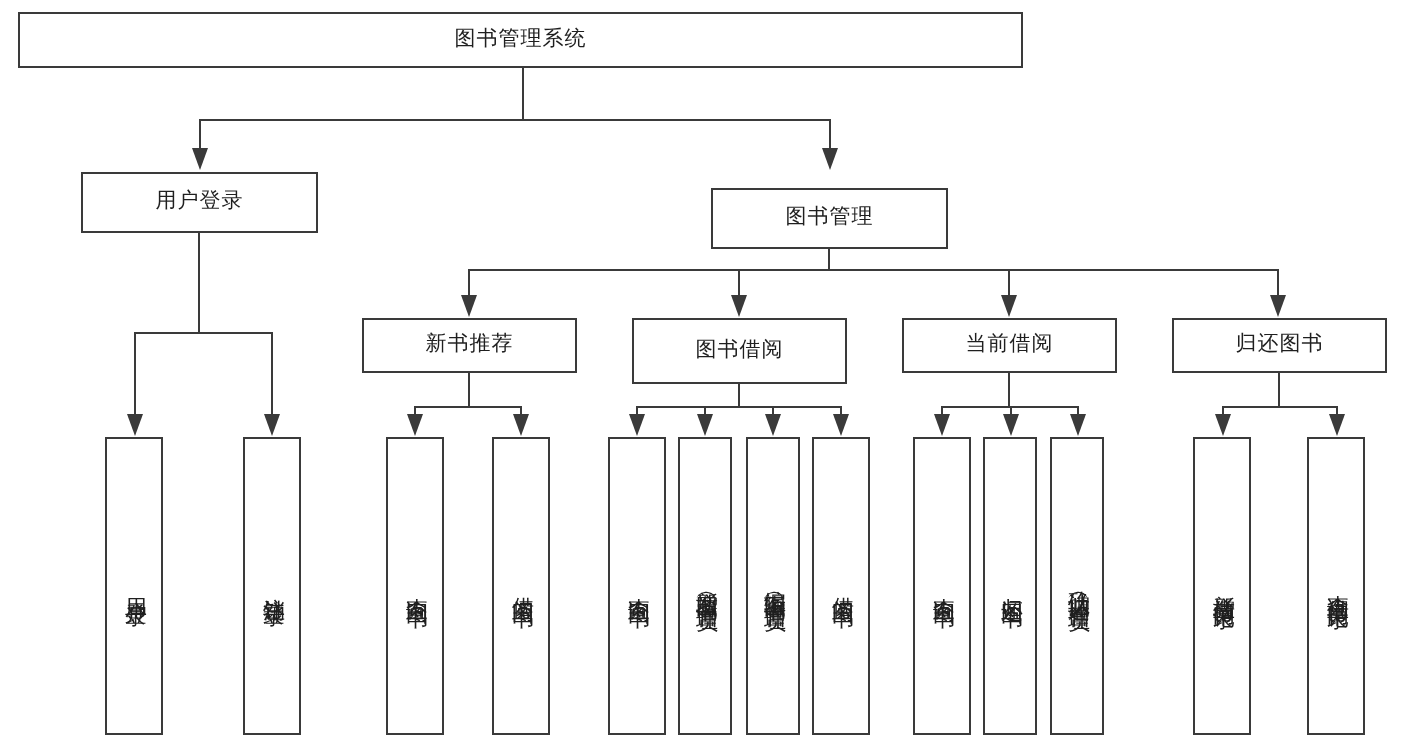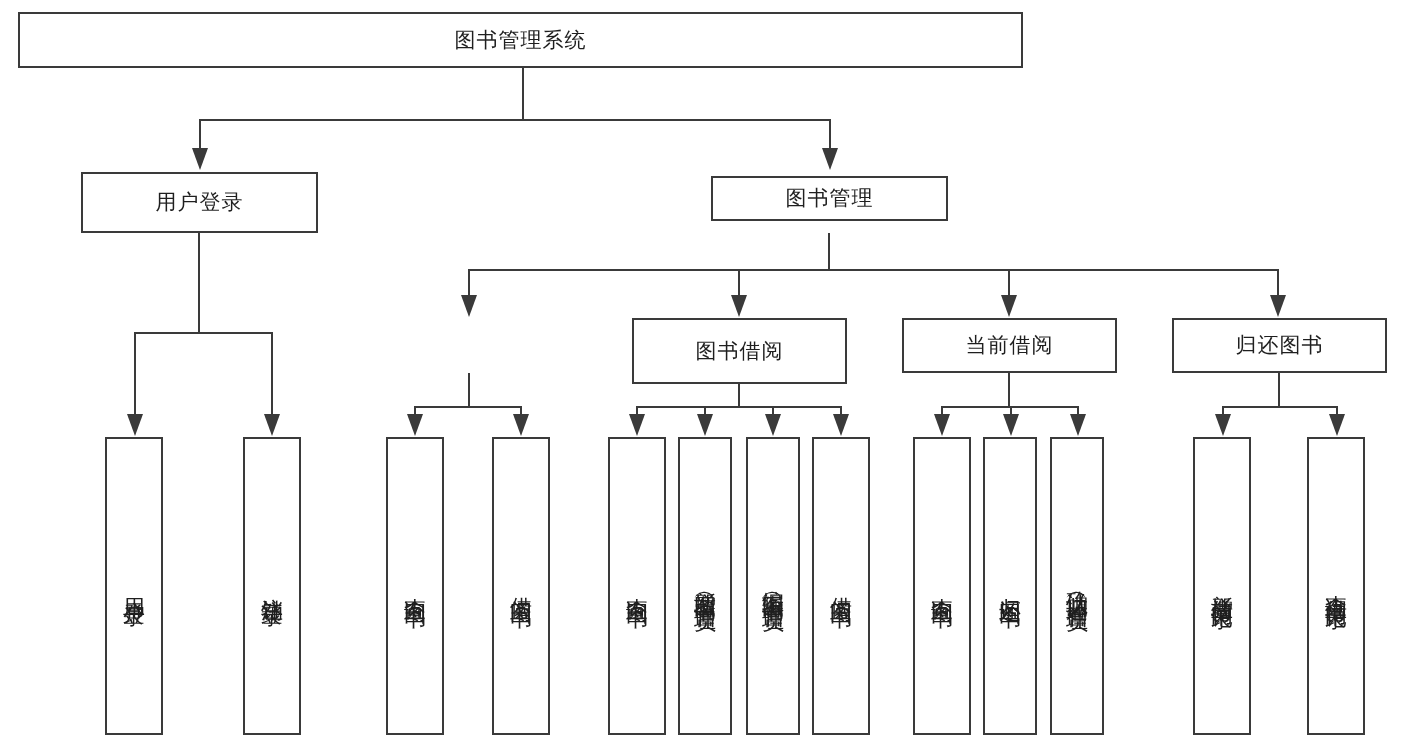--- a/index.html
+++ b/index.html
@@ -3,21 +3,21 @@
 <meta charset="utf-8">
 <style>
   html,body{margin:0;padding:0;}
   body{
     width:1405px;height:747px;
     background:#ffffff;
     font-family:"Liberation Sans","DejaVu Sans",sans-serif;
     overflow:hidden;
     position:relative;
   }
-  #diagram{position:absolute;left:0;top:0;width:1405px;height:747px;}
+  #diagram{position:absolute;left:0;top:0;width:1405px;height:747px;font-family:Liberation Mono, monospace;}
 
   .node{
     position:absolute;
     box-sizing:border-box;
     background:#ffffff;
     border:2.4px solid #3a3a3a;
     display:flex;
     align-items:center;
     justify-content:center;
     color:#1f1f1f;
@@ -81,21 +81,21 @@
   <div class="hline" style="left:199px;top:119px;width:632px;"></div>
   <div class="vline" style="left:199px;top:119px;height:32px;"></div>
   <div class="arrow" style="left:192px;top:148px;"></div>
   <div class="vline" style="left:829px;top:119px;height:32px;"></div>
   <div class="arrow" style="left:822px;top:148px;"></div>
 
   <div class="node horiz" style="left:81px;top:172px;width:237px;height:61px;">
     <span class="label">用户登录</span>
   </div>
 
-  <div class="node horiz" style="left:711px;top:176px;width:237px;height:45px;">
+  <div class="node horiz" style="left:711px;top:188px;width:237px;height:61px;">
     <span class="label">图书管理</span>
   </div>
 
   <div class="vline" style="left:198px;top:233px;height:100px;"></div>
   <div class="hline" style="left:134px;top:332px;width:139px;"></div>
   <div class="vline" style="left:134px;top:332px;height:84px;"></div>
   <div class="arrow" style="left:127px;top:414px;"></div>
   <div class="vline" style="left:271px;top:332px;height:84px;"></div>
   <div class="arrow" style="left:264px;top:414px;"></div>
 
@@ -103,20 +103,23 @@
   <div class="hline" style="left:468px;top:269px;width:810px;"></div>
   <div class="vline" style="left:468px;top:269px;height:28px;"></div>
   <div class="arrow" style="left:461px;top:295px;"></div>
   <div class="vline" style="left:738px;top:269px;height:28px;"></div>
   <div class="arrow" style="left:731px;top:295px;"></div>
   <div class="vline" style="left:1008px;top:269px;height:28px;"></div>
   <div class="arrow" style="left:1001px;top:295px;"></div>
   <div class="vline" style="left:1277px;top:269px;height:28px;"></div>
   <div class="arrow" style="left:1270px;top:295px;"></div>
 
+  <div class="node horiz" style="left:362px;top:318px;width:215px;height:55px;">
+    <span class="label">新书推荐</span>
+  </div>
   <div class="node horiz" style="left:632px;top:318px;width:215px;height:66px;">
     <span class="label">图书借阅</span>
   </div>
   <div class="node horiz" style="left:902px;top:318px;width:215px;height:55px;">
     <span class="label">当前借阅</span>
   </div>
   <div class="node horiz" style="left:1172px;top:318px;width:215px;height:55px;">
     <span class="label">归还图书</span>
   </div>
 

